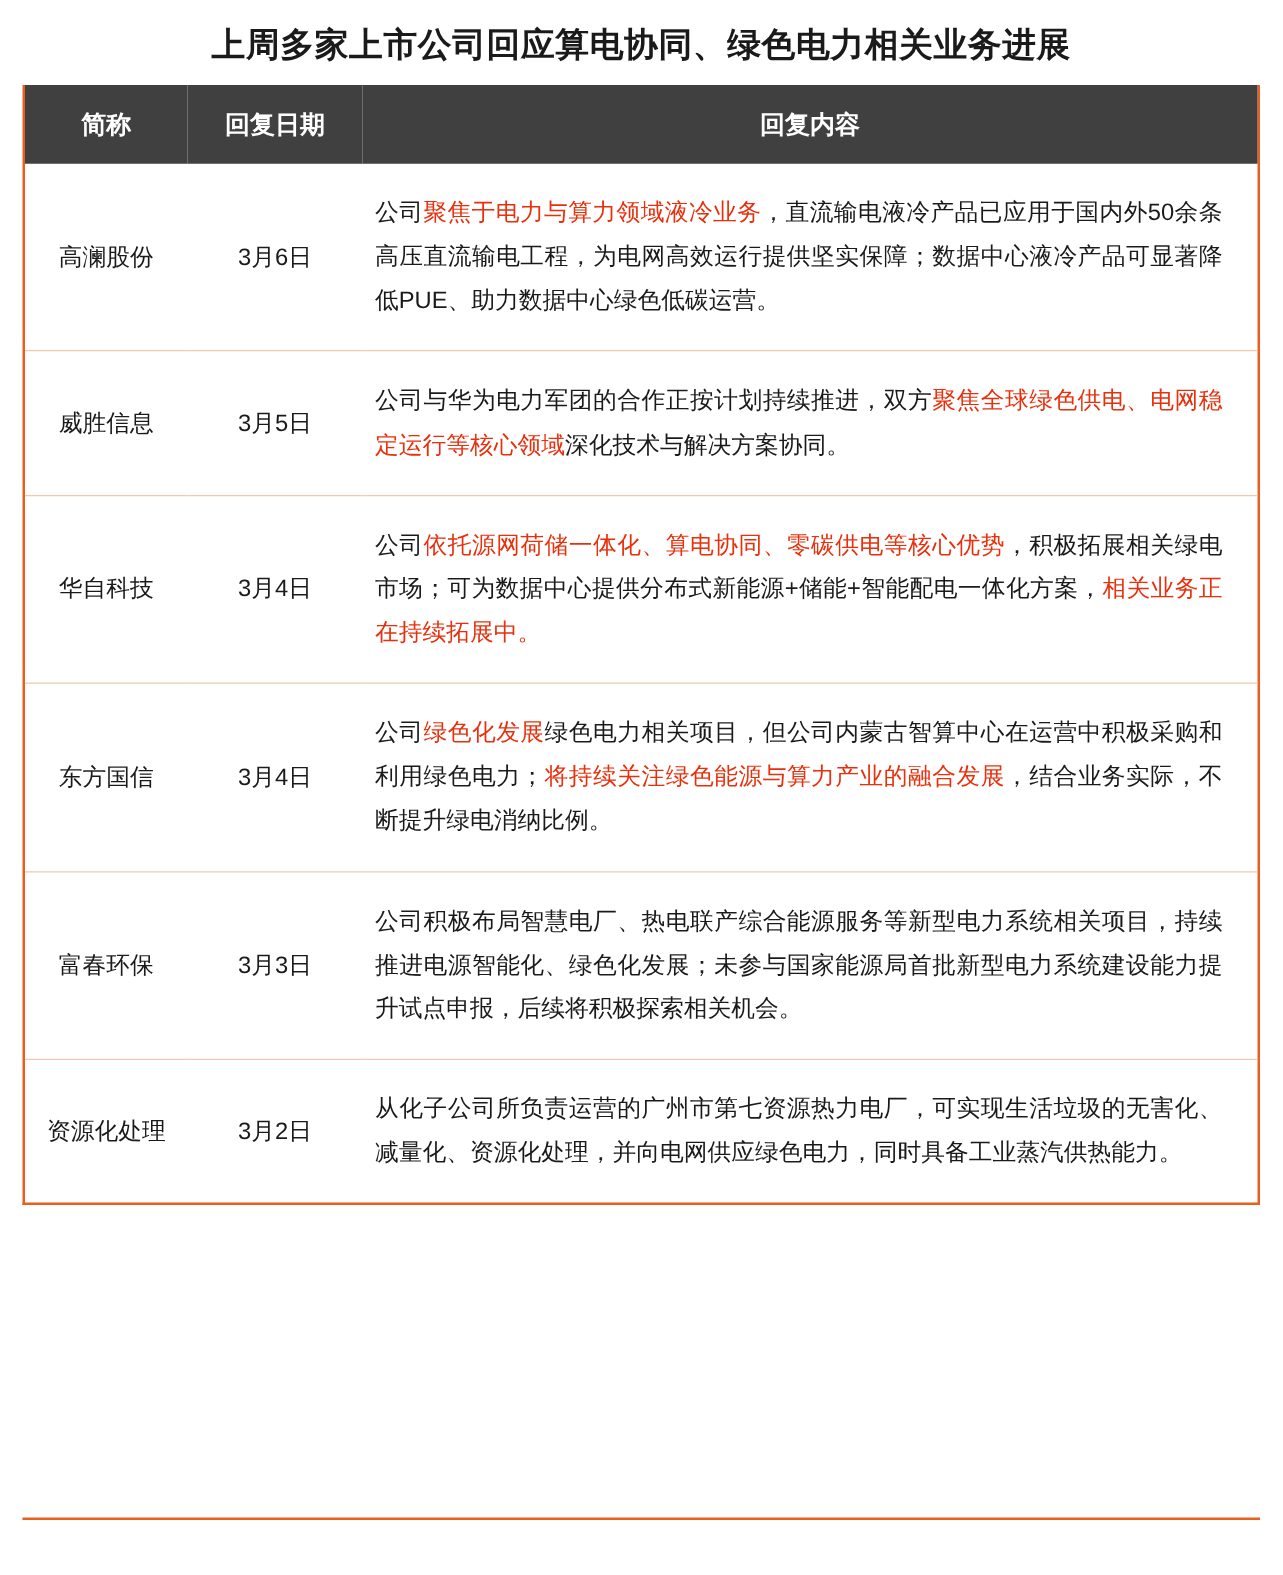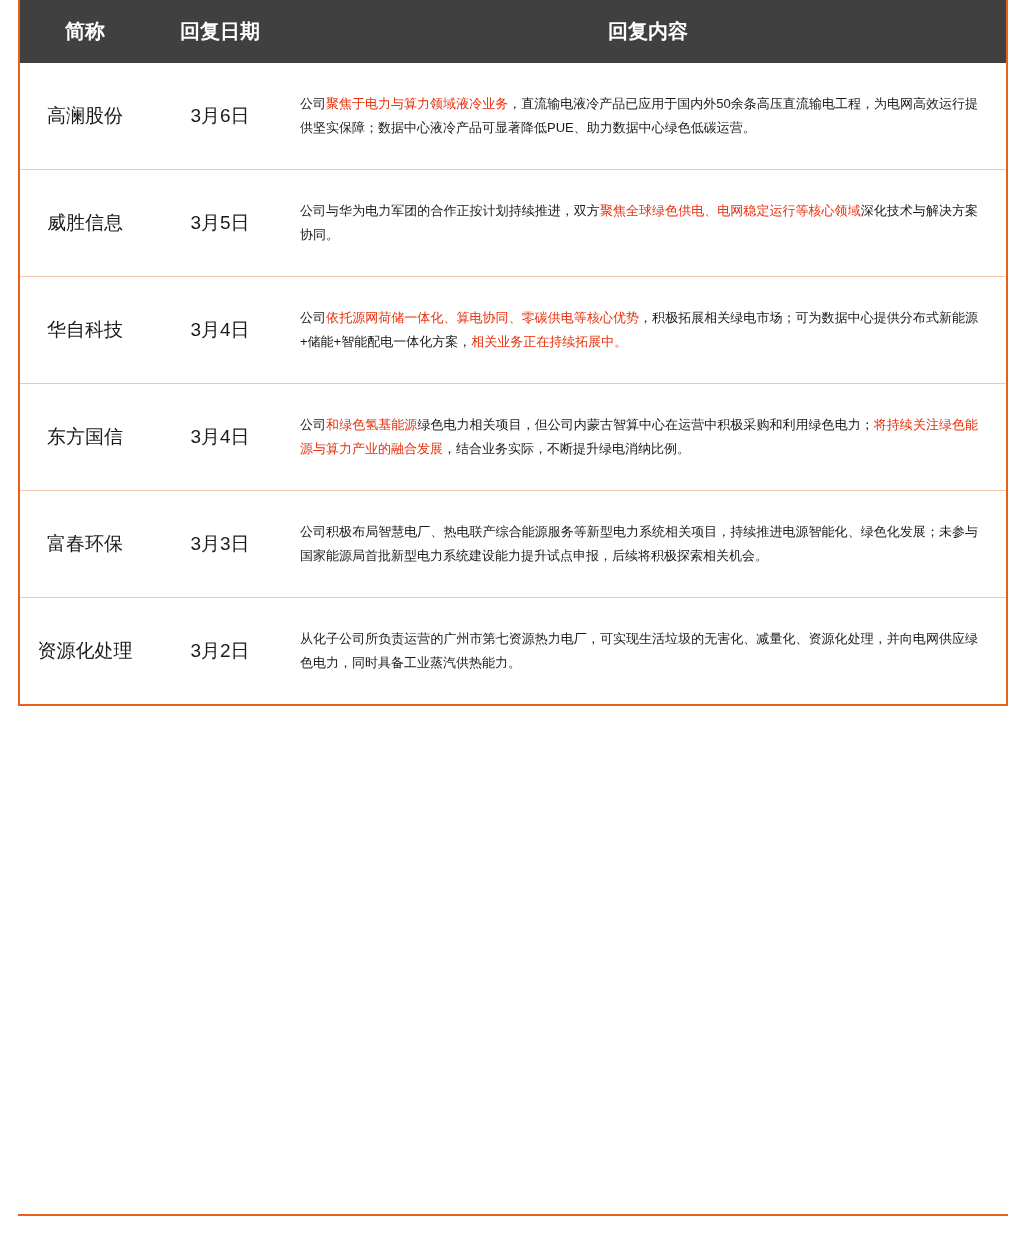--- a/index.html
+++ b/index.html
@@ -79,21 +79,21 @@
     text-align: center;
     font-size: 19px;
     padding: 40px 4px;
   }
   td.cell-date {
     text-align: center;
     font-size: 19px;
     padding: 22px 4px;
   }
   td.cell-body {
-    font-size: 13px;
+    font-size: 19px;
     line-height: 1.85;
     padding: 22px 28px 22px 10px;
     text-align: justify;
   }
   .hl {
     color: #e8300c;
   }
   .source {
     font-size: 17px;
     color: #2a2a2a;
@@ -105,20 +105,21 @@
     position: absolute;
     left: 0; right: 0;
     bottom: 44px;
   }
 </style>
 </head>
 <body>
 
 <div class="page">
 
+  <div class="page-title">上周多家上市公司回应算电协同、绿色电力相关业务进展</div>
 
 
   <div class="table-wrap">
     <table class="data">
       <colgroup>
         <col class="c-name">
         <col class="c-date">
         <col class="c-body">
       </colgroup>
       <thead>
@@ -140,21 +141,21 @@
             <td class="cell-body"><span>公司与华为电力军团的合作正按计划持续推进，双方</span><span class="hl">聚焦全球绿色供电、电网稳定运行等核心领域</span><span>深化技术与解决方案协同。</span></td>
           </tr>
           <tr>
             <td class="cell-name">华自科技</td>
             <td class="cell-date">3月4日</td>
             <td class="cell-body"><span>公司</span><span class="hl">依托源网荷储一体化、算电协同、零碳供电等核心优势</span><span>，积极拓展相关绿电市场；可为数据中心提供分布式新能源+储能+智能配电一体化方案，</span><span class="hl">相关业务正在持续拓展中。</span></td>
           </tr>
           <tr>
             <td class="cell-name">东方国信</td>
             <td class="cell-date">3月4日</td>
-            <td class="cell-body"><span>公司</span><span class="hl">和绿色氢基能源</span><span>绿色电力相关项目，但公司内蒙古智算中心在运营中积极采购和利用绿色电力；</span><span class="hl">将持续关注绿色能源与算力产业的融合发展</span><span>，结合业务实际，不断提升绿电消纳比例。</span></td>
+            <td class="cell-body"><span>公司</span><span class="hl">绿色化发展</span><span>绿色电力相关项目，但公司内蒙古智算中心在运营中积极采购和利用绿色电力；</span><span class="hl">将持续关注绿色能源与算力产业的融合发展</span><span>，结合业务实际，不断提升绿电消纳比例。</span></td>
           </tr>
           <tr>
             <td class="cell-name">富春环保</td>
             <td class="cell-date">3月3日</td>
             <td class="cell-body"><span>公司积极布局智慧电厂、热电联产综合能源服务等新型电力系统相关项目，持续推进电源智能化、绿色化发展；未参与国家能源局首批新型电力系统建设能力提升试点申报，后续将积极探索相关机会。</span></td>
           </tr>
           <tr>
             <td class="cell-name">资源化处理</td>
             <td class="cell-date">3月2日</td>
             <td class="cell-body"><span>从化子公司所负责运营的广州市第七资源热力电厂，可实现生活垃圾的无害化、减量化、资源化处理，并向电网供应绿色电力，同时具备工业蒸汽供热能力。</span></td>

